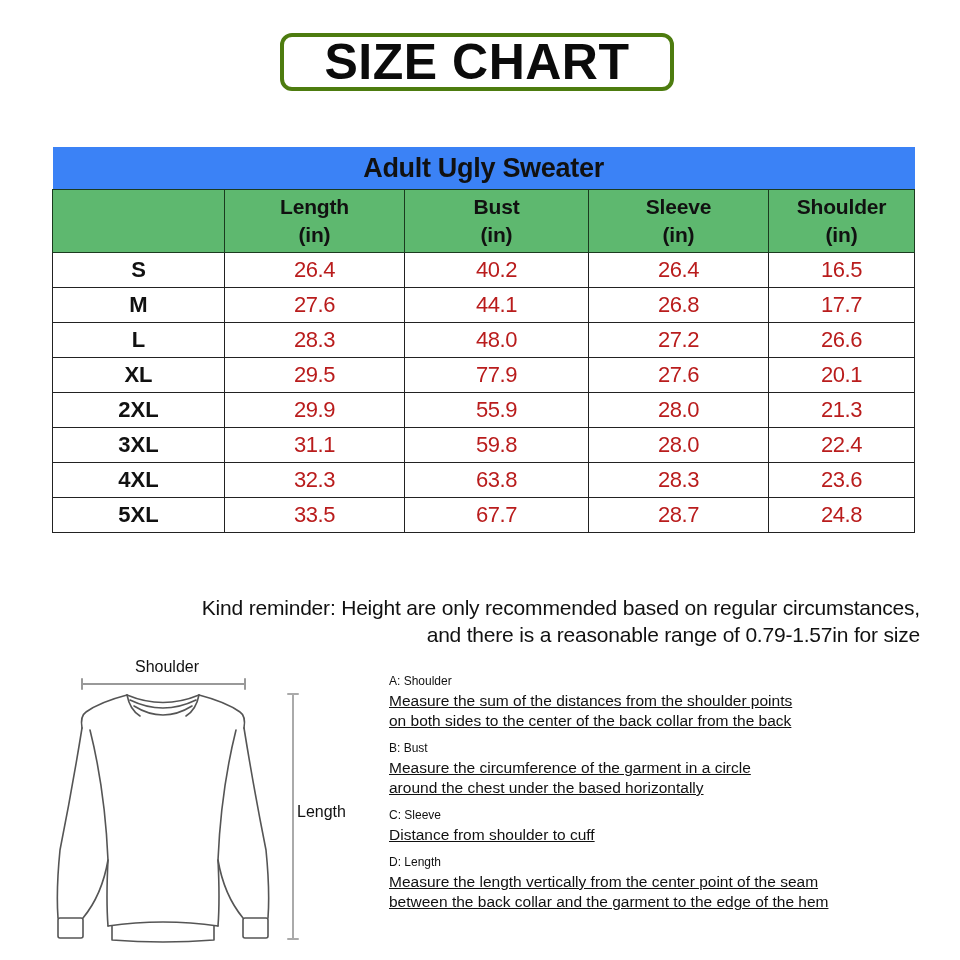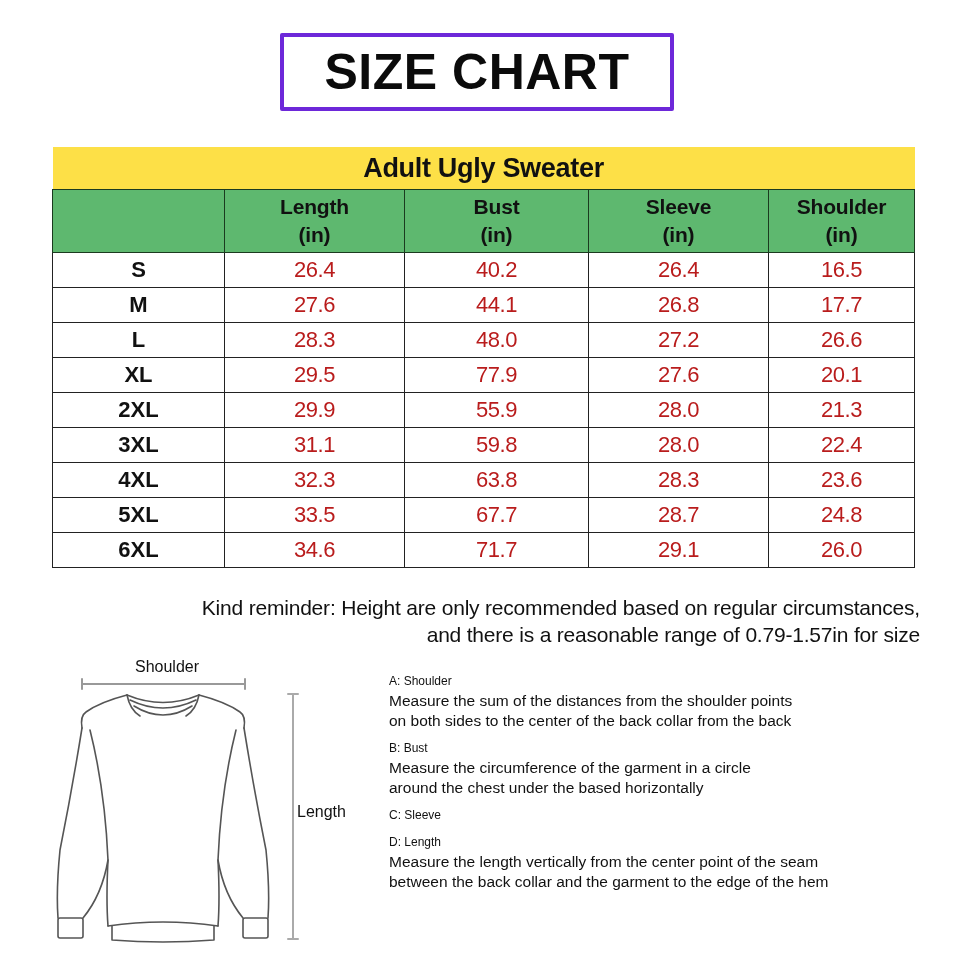--- a/index.html
+++ b/index.html
@@ -1,36 +1,36 @@
 <!DOCTYPE html>
 <html><head>
 <meta charset="utf-8">
 <style>
   html, body { margin: 0; padding: 0; background: #ffffff; }
   body { width: 960px; height: 960px; position: relative; overflow: hidden; font-family: "Liberation Sans", sans-serif; color: #111; }
 
   .title-box {
-    position: absolute; left: 280px; top: 33px; width: 394px; height: 78px;
-    border: 4px solid #6d28d9; border-radius: 2px; box-sizing: border-box;
+    position: absolute; left: 280px; top: 33px; width: 394px; height: 58px;
+    border: 4px solid #4d7c0f; border-radius: 12px; box-sizing: border-box;
     display: flex; align-items: center; justify-content: center;
   }
   .title-box span { font-size: 50px; font-weight: bold; letter-spacing: 0.5px; color: #0b0b0b; }
 
   .size-table {
     position: absolute; left: 52px; top: 147px; width: 862px;
     border-collapse: collapse; table-layout: fixed;
   }
   .size-table col.c0 { width: 172px; }
   .size-table col.c1 { width: 180px; }
   .size-table col.c2 { width: 184px; }
   .size-table col.c3 { width: 180px; }
   .size-table col.c4 { width: 146px; }
 
   .size-table th.caption-cell {
-    background: #fde047; height: 42px; font-size: 27px; font-weight: bold;
+    background: #3b82f6; height: 42px; font-size: 27px; font-weight: bold;
     text-align: center; border: none; border-bottom: 1.5px solid #1b3a1f; padding: 0;
     letter-spacing: -0.3px;
   }
   .size-table th.head {
     background: #5eb86f; height: 62px; font-size: 21px; font-weight: bold;
     text-align: center; border: 1.5px solid #1b3a1f; padding: 0; line-height: 28px;
     letter-spacing: -0.2px;
   }
   .size-table th.head span { display: block; }
   .size-table td {
@@ -46,21 +46,21 @@
   .reminder div { white-space: nowrap; }
 
   .diagram { position: absolute; left: 50px; top: 650px; width: 320px; height: 300px; }
   .diagram svg { position: absolute; left: 0; top: 0; }
   .lbl-shoulder { position: absolute; left: 85px; top: 8px; font-size: 16px; color: #111; }
   .lbl-length { position: absolute; left: 247px; top: 153px; font-size: 16px; color: #111; }
 
   .defs { position: absolute; left: 389px; top: 672px; width: 540px; }
   .def { margin-bottom: 8px; }
   .def .def-title { font-size: 12px; line-height: 19px; color: #111; }
-  .def .def-body { font-size: 15.5px; line-height: 20px; color: #111; white-space: nowrap; }
+  .def .def-body { font-size: 15.5px; line-height: 20px; color: #111; white-space: nowrap; text-decoration: underline; }
 </style>
 </head>
 <body>
 
 <div class="title-box">
   <span>SIZE CHART</span>
 </div>
 
 <table class="size-table">
   <colgroup>
@@ -144,27 +144,20 @@
         <td>28.3</td>
         <td>23.6</td>
       </tr>
     <tr>
         <td class="size-label">5XL</td>
         <td>33.5</td>
         <td>67.7</td>
         <td>28.7</td>
         <td>24.8</td>
       </tr>
-    <tr>
-        <td class="size-label">6XL</td>
-        <td>34.6</td>
-        <td>71.7</td>
-        <td>29.1</td>
-        <td>26.0</td>
-      </tr>
   </tbody>
 </table>
 
 <div class="reminder">
   <div>Kind reminder: Height are only recommended based on regular circumstances,</div>
   <div>and there is a reasonable range of 0.79-1.57in for size</div>
 </div>
 
 <div class="diagram">
   <svg width="320" height="300" viewBox="0 0 320 300">
@@ -212,19 +205,20 @@
     <div class="def-body">Measure the sum of the distances from the shoulder points</div>
     <div class="def-body">on both sides to the center of the back collar from the back</div>
   </div>
   <div class="def">
     <div class="def-title">B: Bust</div>
     <div class="def-body">Measure the circumference of the garment in a circle</div>
     <div class="def-body">around the chest under the based horizontally</div>
   </div>
   <div class="def" style="">
     <div class="def-title">C: Sleeve</div>
+    <div class="def-body">Distance from shoulder to cuff</div>
   </div>
   <div class="def">
     <div class="def-title">D: Length</div>
     <div class="def-body">Measure the length vertically from the center point of the seam</div>
     <div class="def-body">between the back collar and the garment to the edge of the hem</div>
   </div>
 </div>
 
 </body></html>

